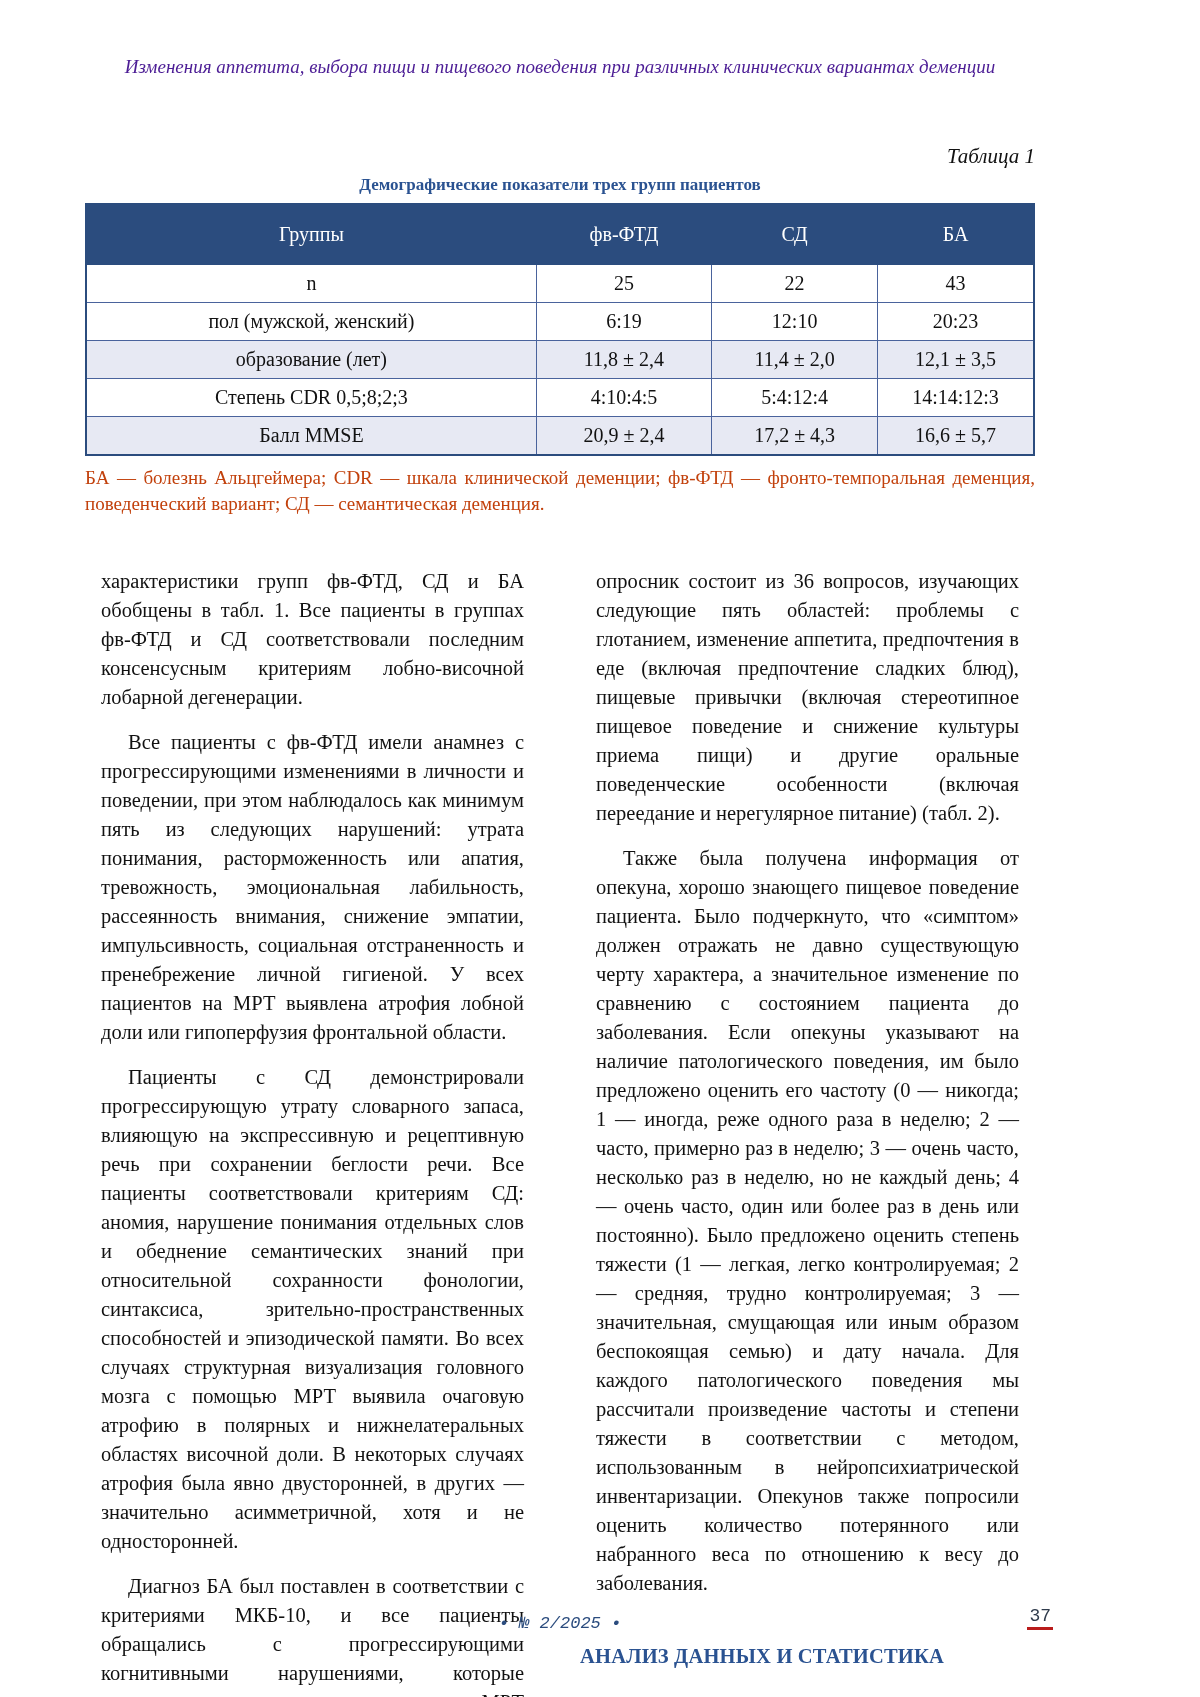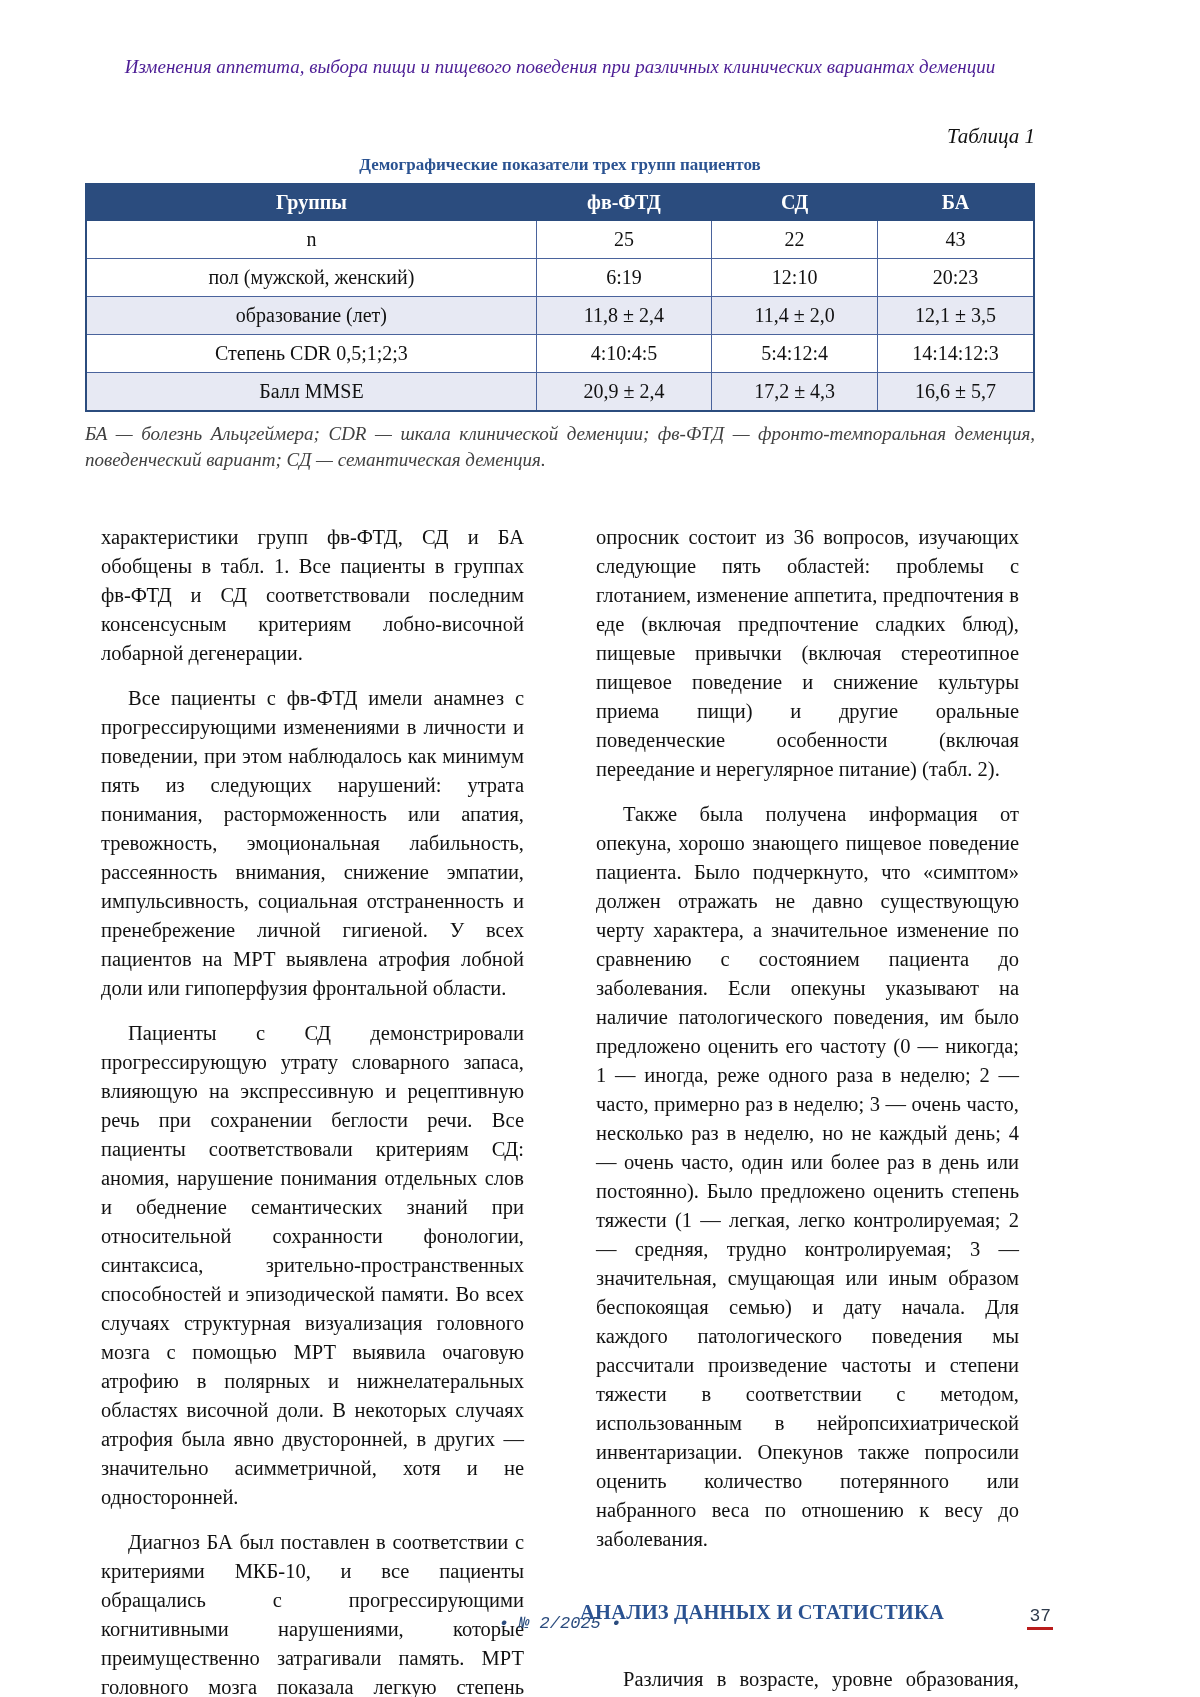--- a/index.html
+++ b/index.html
@@ -8,42 +8,42 @@
     font-family:"Liberation Serif","DejaVu Serif",serif;
     color:#1b1b1b;overflow:hidden;
   }
   .page{padding:56px 165px 0 85px;}
   .running-head{
     text-align:center;font-style:italic;font-size:19px;color:#4c1d95;
     margin:0 0 0 0;
   }
   .table-label{
     text-align:right;font-style:italic;font-size:21px;color:#111;
-    margin-top:46px;
+    margin-top:66px;
   }
   .table-title{
     text-align:center;font-weight:bold;font-size:17px;color:#2a5291;
     margin:6px 0 8px 0;
   }
   table.demo{
     width:100%;border-collapse:collapse;font-size:20px;
     border:2px solid #2b4c7e;
   }
   table.demo th{
-    background:#2b4c7e;color:#ffffff;font-weight:bold;
-    padding:6px 6px;border:1px solid #2b4c7e;font-size:20px;margin-left:48px;
+    background:#2b4c7e;color:#ffffff;font-weight:normal;
+    padding:18px 6px;border:1px solid #2b4c7e;font-size:20px;margin-left:48px;
   }
   table.demo td{
     text-align:center;padding:7px 6px;
     border:1px solid #4a639c;color:#111;
   }
   table.demo tr.stripe td{background:#e7e9f3;}
   col.c0{width:47.5%;} col.c1{width:18.5%;} col.c2{width:17.5%;} col.c3{width:16.5%;}
   .footnote{
-    font-style:italic;font-size:19px;line-height:26px;color:#404040;
+    font-size:19px;line-height:26px;color:#c2410c;
     margin-top:9px;text-align:justify;
   }
   .body-cols{
     display:flex;gap:40px;margin-top:34px;
   }
   .col{width:455px;}
   .col p{
     margin:16px;text-align:justify;font-size:20.5px;line-height:29px;color:#111;
     hyphens:auto;-webkit-hyphens:auto;
   }
@@ -104,21 +104,21 @@
           <td>12:10</td>
           <td>20:23</td>
         </tr>
         <tr class="stripe">
           <td>образование (лет)</td>
           <td>11,8 ± 2,4</td>
           <td>11,4 ± 2,0</td>
           <td>12,1 ± 3,5</td>
         </tr>
         <tr>
-          <td>Степень CDR 0,5;1;2;3</td>
+          <td>Степень CDR 0,5;8;2;3</td>
           <td>4:10:4:5</td>
           <td>5:4:12:4</td>
           <td>14:14:12:3</td>
         </tr>
         <tr class="stripe">
           <td>Балл MMSE</td>
           <td>20,9 ± 2,4</td>
           <td>17,2 ± 4,3</td>
           <td>16,6 ± 5,7</td>
         </tr>

